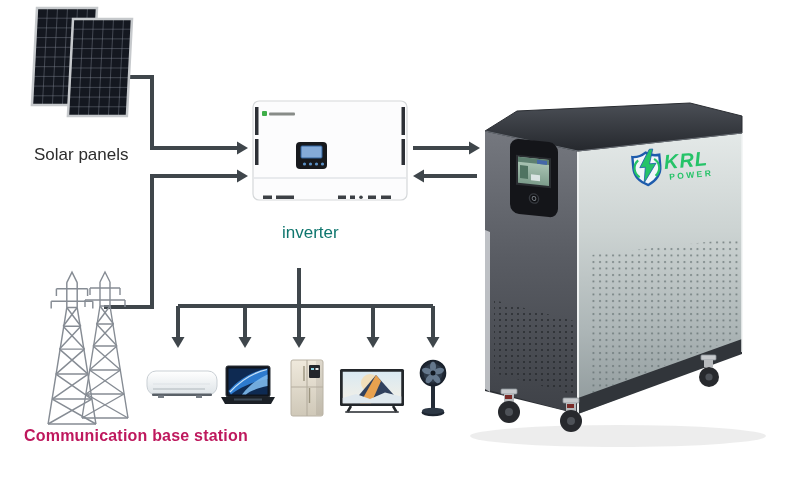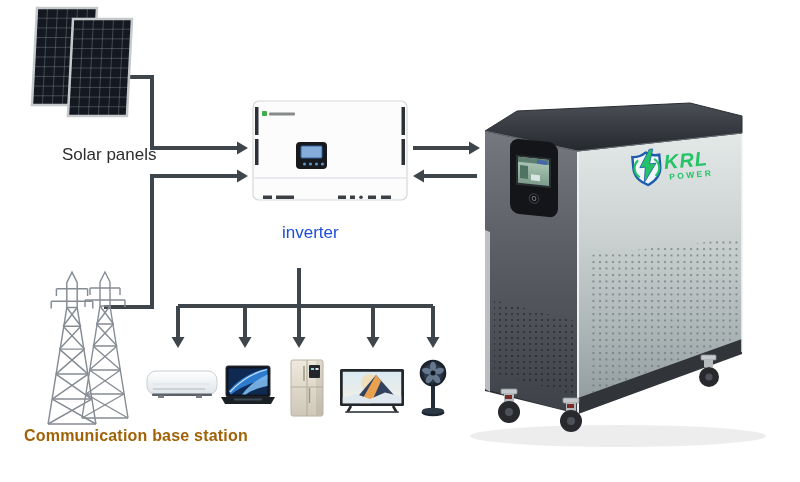--- a/index.html
+++ b/index.html
@@ -1,22 +1,22 @@
 <!DOCTYPE html>
 <html><head>
 <meta charset="utf-8">
 <style>
   html,body{margin:0;padding:0;background:#fff;}
   .stage{position:relative;width:800px;height:482px;background:#ffffff;overflow:hidden;
          font-family:"Liberation Sans",sans-serif;}
   .stage svg{position:absolute;left:0;top:0;}
   .lbl{position:absolute;color:#222;white-space:nowrap;}
-  .lbl-solar{left:34px;top:145px;font-size:17px;color:#2d2d2d;margin-left:28px;}
-  .lbl-inverter{left:282px;top:223px;font-size:17px;color:#1d4ed8;text-align:right;}
-  .lbl-bold{font-weight:bold;font-size:16px;color:#a16207;letter-spacing:.2px;}
+  .lbl-solar{left:34px;top:145px;font-size:17px;color:#2d2d2d;}
+  .lbl-inverter{left:282px;top:223px;font-size:17px;color:#0f766e;text-align:right;}
+  .lbl-bold{font-weight:bold;font-size:16px;color:#be185d;letter-spacing:.2px;}
   .lbl-comm{left:24px;top:427px;}
   .lbl-load{left:272px;top:427px;}
 </style>
 </head>
 <body>
 
 <div class="stage">
 
 <svg width="800" height="482" viewBox="0 0 800 482">
   <defs>

